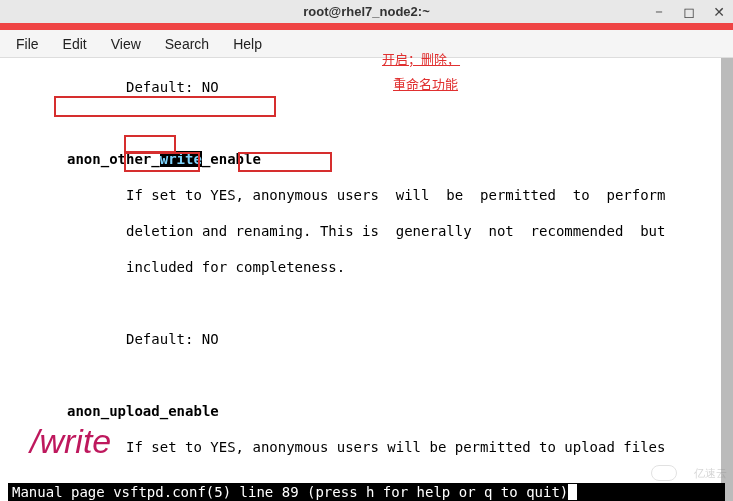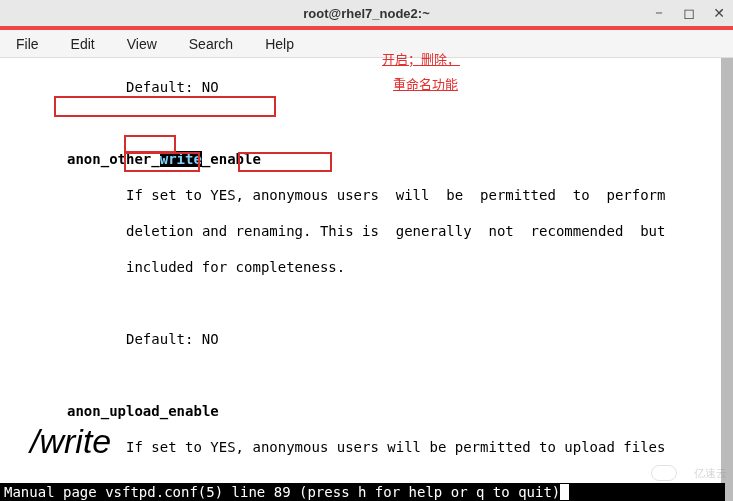--- a/index.html
+++ b/index.html
@@ -1,30 +1,30 @@
 <!DOCTYPE html>
 <html><head>
 <meta charset="utf-8">
 <style>
 * { margin: 0; padding: 0; box-sizing: border-box; }
 body { width: 733px; height: 501px; font-family: sans-serif; background: #fff; overflow: hidden; position: relative; }
-.titlebar { height: 30px; background: #e8e8e8; display: flex; align-items: center; position: relative; border-bottom: 4px solid #ef4444; }
+.titlebar { height: 30px; background: #e8e8e8; display: flex; align-items: center; position: relative; border-bottom: 7px solid #ef4444; }
 .titlebar-title { flex: 1; text-align: center; font-weight: bold; font-size: 13px; color: #333; }
 .win-controls { position: absolute; right: 8px; display: flex; gap: 18px; }
 .win-btn { width: 12px; height: 12px; display: flex; align-items: center; justify-content: center; cursor: pointer; font-size: 14px; color: #444; }
-.menubar { height: 28px; background: #f5f5f5; display: flex; align-items: center; padding: 0 6px; gap: 12px; border-bottom: 1px solid #ddd; }
+.menubar { height: 28px; background: #f5f5f5; display: flex; align-items: center; padding: 0 6px; gap: 4px; border-bottom: 1px solid #ddd; }
 .menu-item { padding: 4px 10px; font-size: 14px; color: #222; cursor: pointer; }
 .terminal { font-family: "DejaVu Sans Mono", monospace; font-size: 14px; line-height: 18px; padding: 2px 8px; white-space: pre; color: #000; position: relative; }
 .bold { font-weight: bold; }
 .hl { background: #000; color: #7dd3fc; font-weight: bold; }
-.statusbar { position: absolute; bottom: 0; left: 0; right: 8px; background: #000; color: #fff; font-family: "DejaVu Sans Mono", monospace; font-size: 14px; padding: 1px 4px; display: flex; }
+.statusbar { position: absolute; bottom: 0; left: 8px; right: 8px; background: #000; color: #fff; font-family: "DejaVu Sans Mono", monospace; font-size: 14px; padding: 1px 4px; display: flex; }
 .cursor { background: #fff; width: 9px; display: inline-block; }
 .red-box { border: 2px solid #d62e2e; position: absolute; pointer-events: none; }
 .red-text { color: #e03030; font-family: "SimSun", "Noto Sans CJK SC", sans-serif; font-size: 13px; position: absolute; pointer-events: none; text-decoration: underline; }
-.orange-text { color: #000000; font-family: Arial, sans-serif; font-style: italic; font-size: 34px; font-weight: 500; position: absolute; pointer-events: none; }
+.orange-text { color: #be185d; font-family: Arial, sans-serif; font-style: italic; font-size: 34px; font-weight: 500; position: absolute; pointer-events: none; }
 .watermark { position: absolute; right: 6px; bottom: 20px; opacity: 0.35; font-size: 11px; color: #888; display: flex; align-items: center; gap: 17px; }
 .watermark-logo { width: 26px; height: 16px; border: 1px solid #aaa; border-radius: 8px; position: relative; }
 .scrollbar { position: absolute; right: 0; top: 58px; bottom: 0; width: 12px; background: #eee; }
 .scrollbar-thumb { background: #bbb; width: 100%; height: 100%; }
 </style>
 </head>
 <body>
 
 <div class="titlebar">
   <div class="titlebar-title">root@rhel7_node2:~</div>

